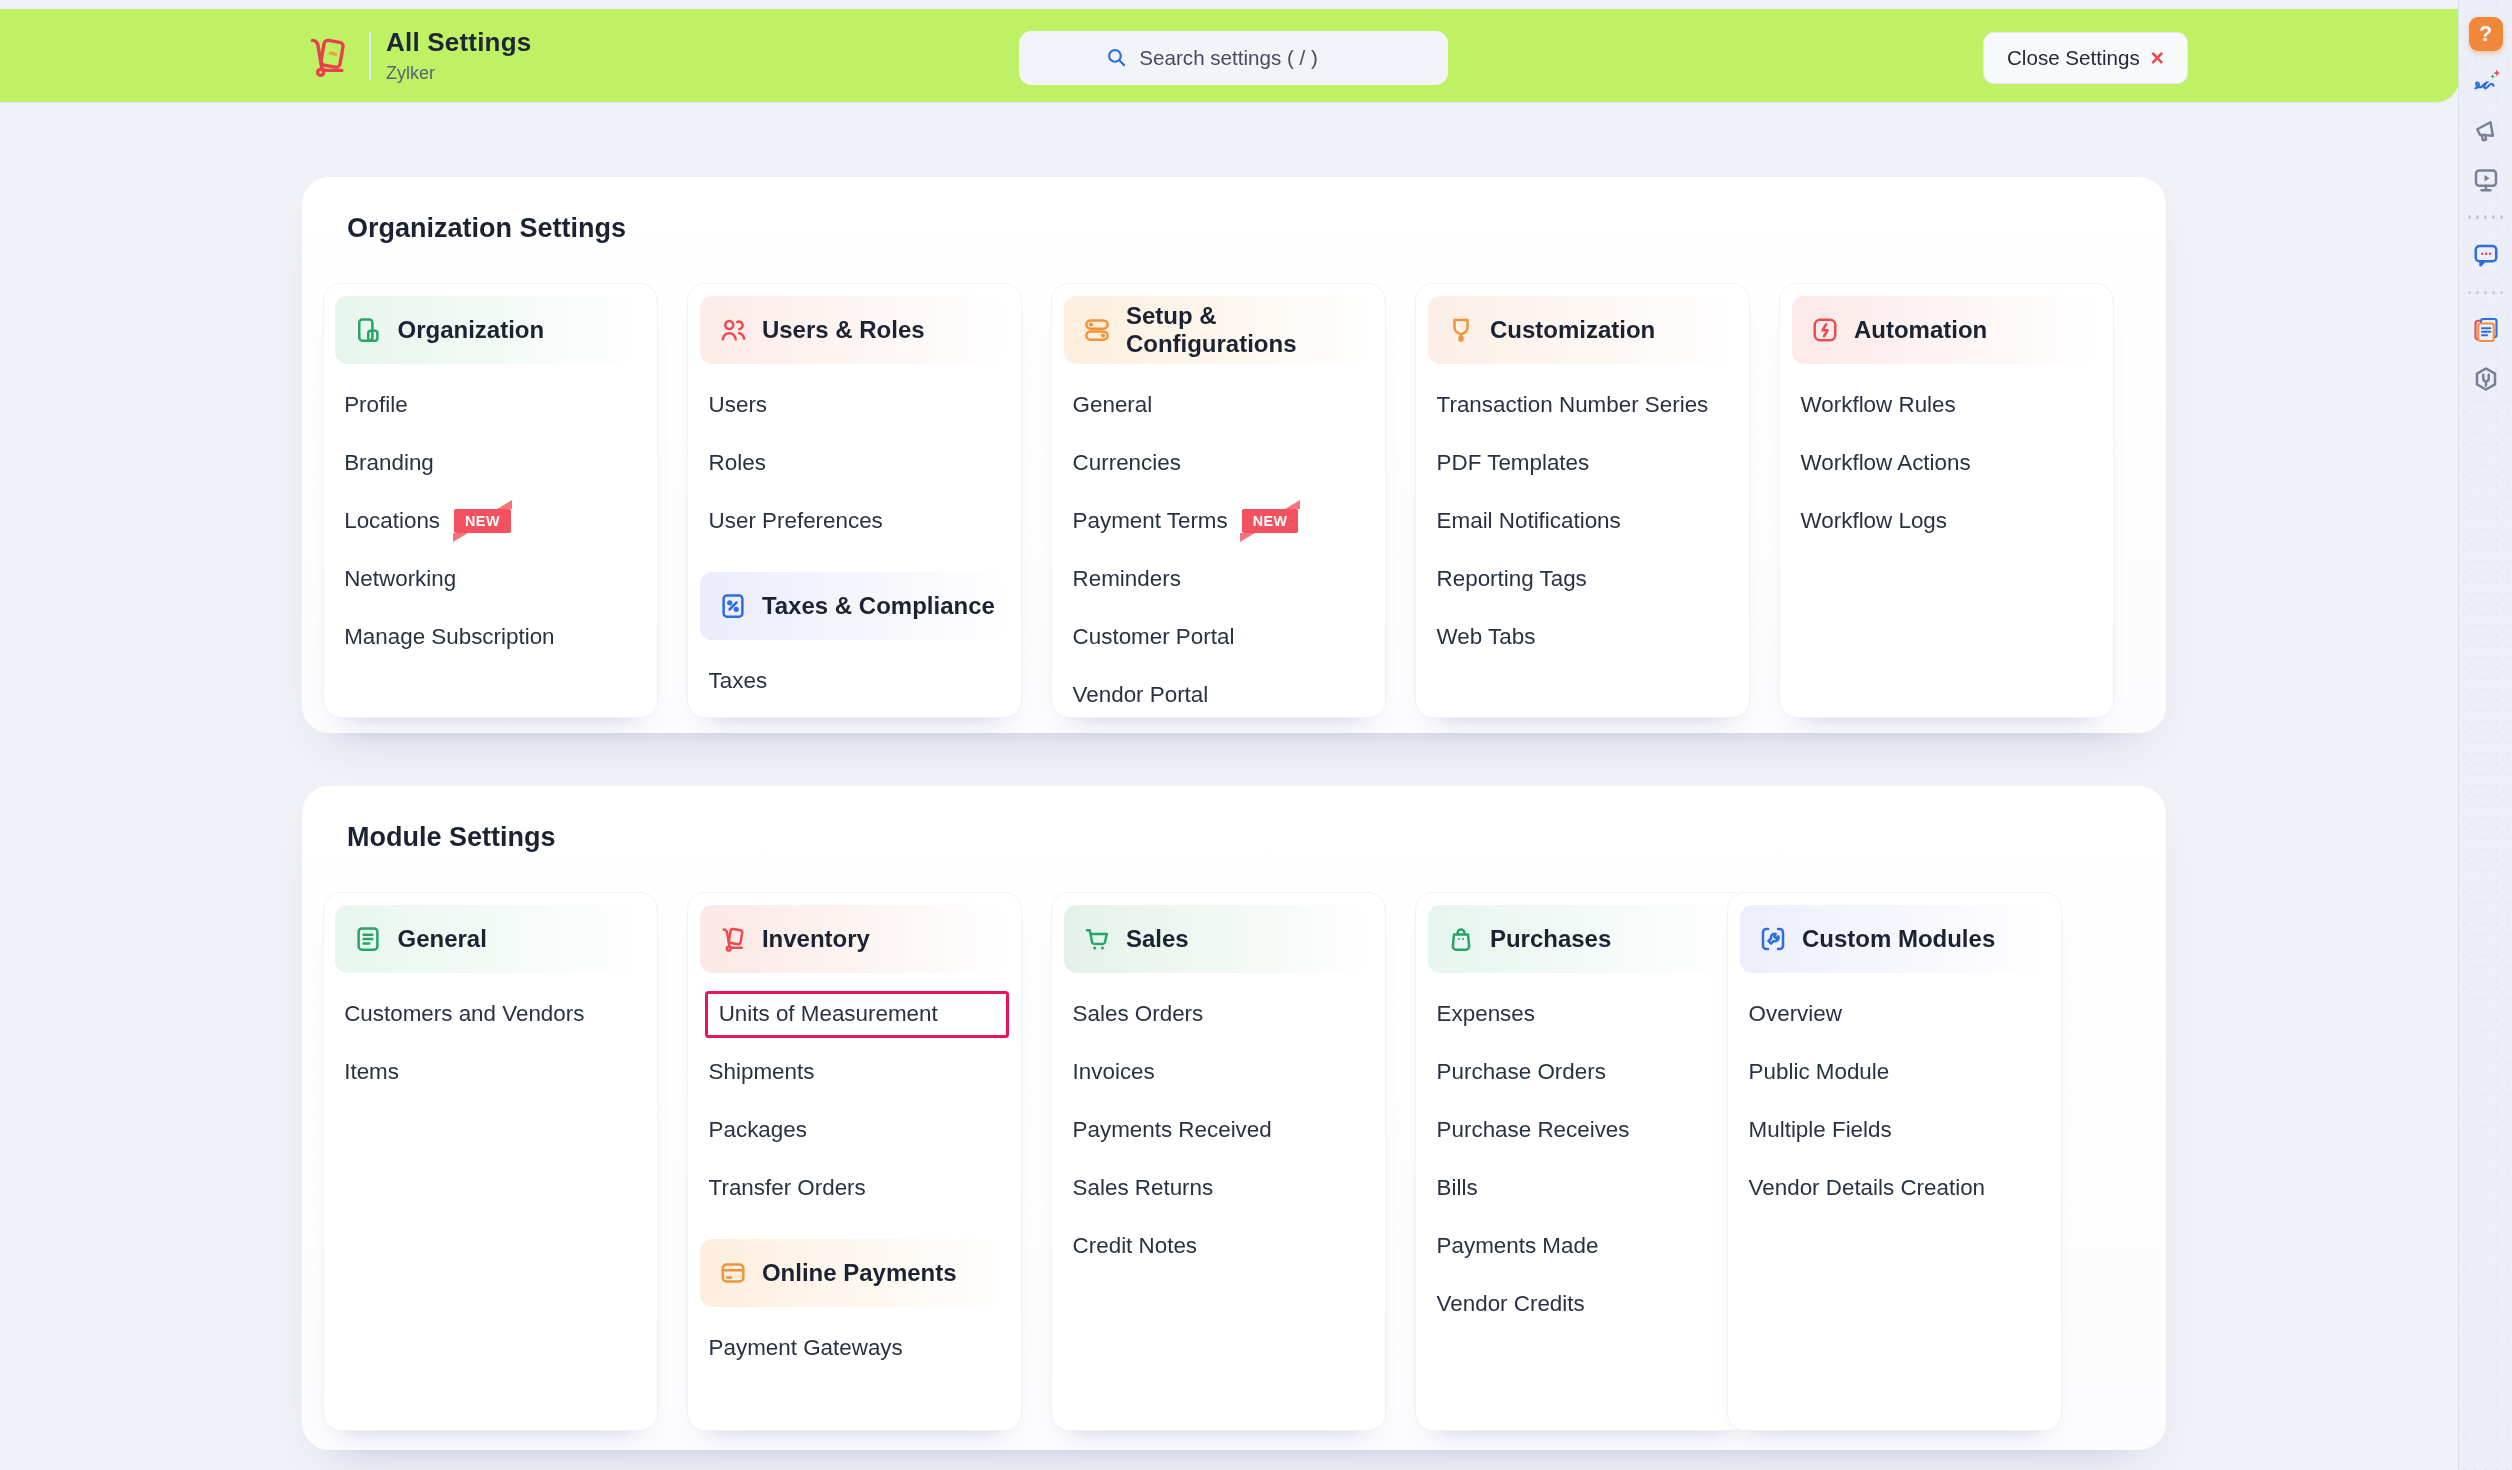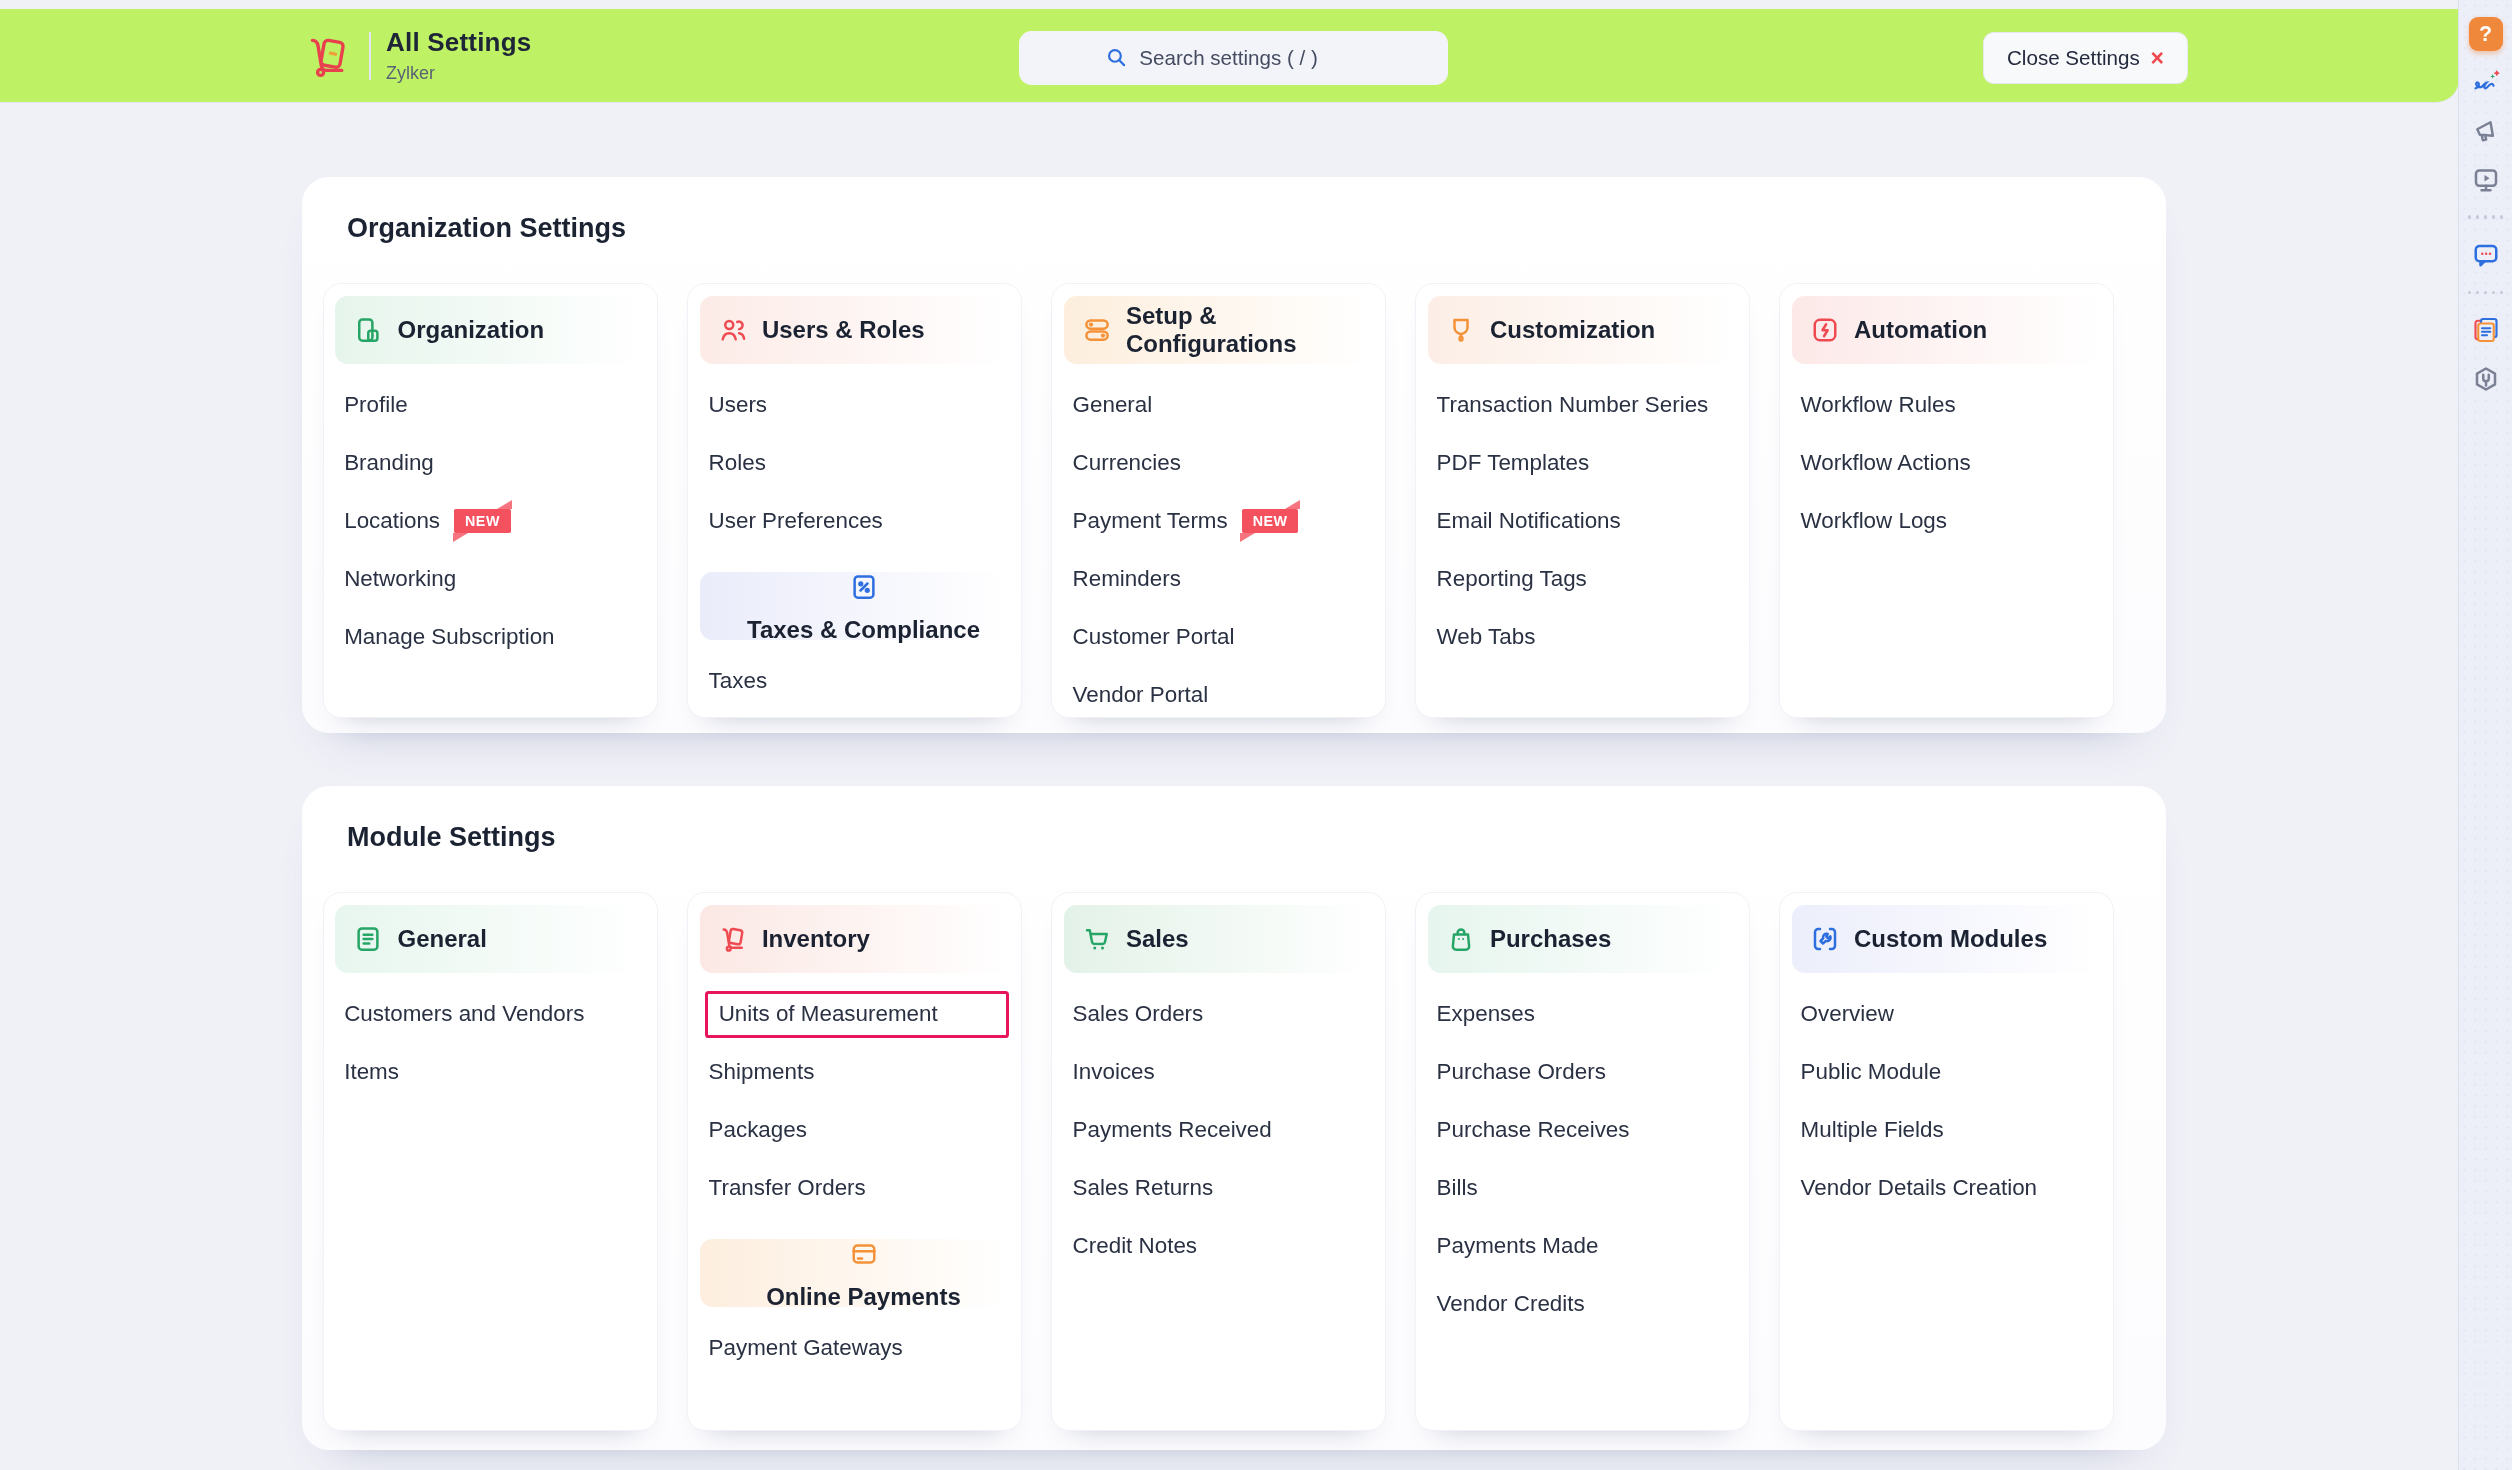--- a/index.html
+++ b/index.html
@@ -77,21 +77,21 @@
     background:#ffffff; border:0.9px solid #f1f2f8; border-radius:18px;
     box-shadow:0 16px 27px -19.7px rgba(80,90,135,.4);
   }
   .section-0 .card { height:435px; }
   .section-1 .card { height:539px; }
   .card-header {
     margin:11.6px 11.6px 0 11.6px; height:68px; border-radius:12.5px;
     display:flex; align-items:center; padding-left:18px; gap:14.3px;
     background:linear-gradient(90deg, var(--tint) 0%, rgba(255,255,255,.15) 100%);
   }
-  .card-header.sub { margin-top:21.5px;flex-direction:column; }
+  .card-header.sub { margin-top:21.5px; }
   .card-header svg { width:30px; height:30px; color:var(--accent); flex:0 0 auto; }
   .card-header .card-title { font-size:24px; font-weight:700; color:#1b2232; }
   .card-items { padding:12.5px 11.6px 0 11.6px; }
   .row { height:58px; display:flex; align-items:center; padding-left:9px; font-size:22.4px; color:#2a3143; cursor:pointer; }
   .row .hl-box {
     height:47px; display:flex; align-items:center; flex:1;
     margin-left:-3.6px; padding-left:10.7px;
     border:3.6px solid #e9155b; border-radius:3.6px;
   }
   .badge {
@@ -482,21 +482,21 @@
             <span>Bills</span>
           </div>
           <div class="row">
             <span>Payments Made</span>
           </div>
           <div class="row">
             <span>Vendor Credits</span>
           </div>
         </div>
       </div>
-      <div class="card" style="left: 1477px;">
+      <div class="card" style="left: 1425px;">
         <div class="card-header" style="--tint: #eceefb; --accent: #2e6fe0;">
           <span style="display: flex; color: rgb(46, 111, 224);">
             <svg viewBox="0 0 24 24" fill="none" stroke="currentColor" stroke-width="2" stroke-linecap="round" stroke-linejoin="round" style="width: 30px; height: 30px;">
               <path d="M8 4H6.6A2.6 2.6 0 0 0 4 6.6v10.8A2.6 2.6 0 0 0 6.6 20H8"></path>
               <path d="M16 4h1.4A2.6 2.6 0 0 1 20 6.6v10.8a2.6 2.6 0 0 1-2.6 2.6H16"></path>
               <path d="M14.2 8a2.7 2.7 0 0 0-3.6 3.4l-2.2 2.2 2 2 2.3-2.1a2.7 2.7 0 0 0 3.5-3.6l-1.7 1.6-1.5-1.5z"></path>
             </svg>
           </span>
           <span class="card-title">Custom Modules</span>
         </div>

